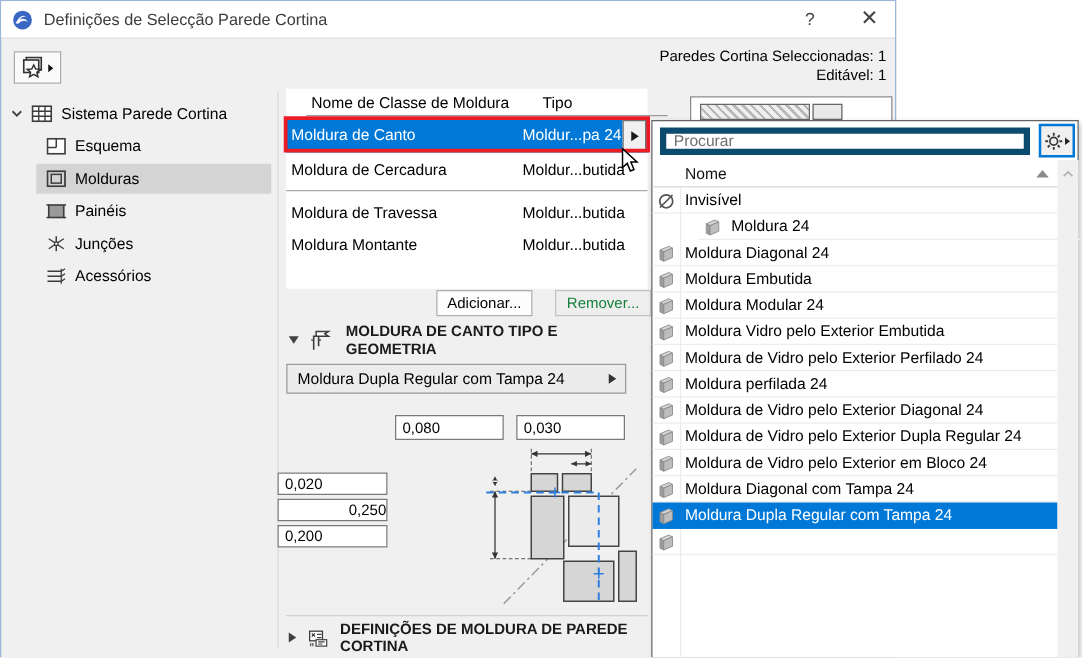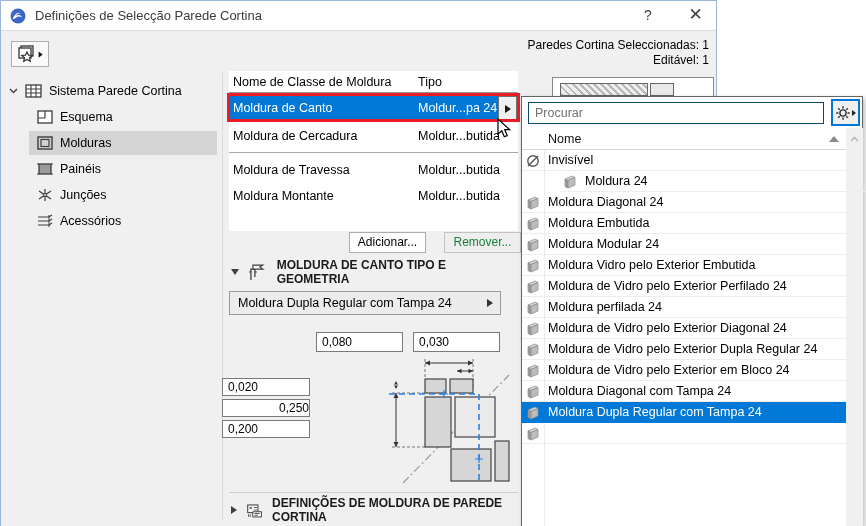--- a/index.html
+++ b/index.html
@@ -28,21 +28,21 @@
 
   
   .tree-row { display:flex; align-items:center; height:24px; font-size:12.5px; gap:7px; }
   #tree-root { left:8px; top:78px; width:208px; }
   .tree-child { left:28px; width:188px; padding-left:8px; }
   .tree-child.sel { background:#d4d4d4; }
   #vsep { left:221px; top:72px; width:1px; height:446px; background:#d9d9d9; }
 
   
   #classes-table { left:228px; top:70px; width:289px; height:160px; background:#fff; }
-  #classes-table .hdr { position:absolute; left:0; top:0; width:289px; height:22px; border-bottom:1px solid #9a9a9a; font-size:12.5px; }
+  #classes-table .hdr { position:absolute; left:16px; top:0; width:289px; height:22px; border-bottom:1px solid #9a9a9a; font-size:12.5px; }
   .col-name { position:absolute; left:4px; top:0; line-height:22px; }
   .col-type { position:absolute; left:189px; top:0; line-height:22px; }
   .t-row { position:absolute; left:0; width:289px; height:26px; font-size:12.5px; }
   .t-row .cell-name { position:absolute; left:4px; line-height:26px; }
   .t-row .cell-type { position:absolute; left:189px; line-height:26px; }
   .t-row.sel { background:#0078d7; color:#fff; height:27px; }
   #flyout-btn { position:absolute; left:269px; top:1px; width:19px; height:25px; background:#f0f0f0; border:1px solid #707070;
                 display:flex; align-items:center; justify-content:center; }
   .tri-right { width:0; height:0; border-top:4px solid transparent; border-bottom:4px solid transparent; border-left:6px solid #1a1a1a; }
   .tri-down  { width:0; height:0; border-left:4px solid transparent; border-right:4px solid transparent; border-top:6px solid #404040; }
@@ -69,21 +69,21 @@
   #f-top1 { left:315px; top:331px; width:87px; height:20px; }
   #f-top2 { left:412px; top:331px; width:87px; height:20px; }
   #f-l1 { left:221px; top:377px; width:88px; height:18px; }
   #f-l2 { left:221px; top:398px; width:88px; height:18px;text-align:right; }
   #f-l3 { left:221px; top:419px; width:88px; height:18px; }
   #diagram { left:382px; top:352px; }
 
   
   #popup { left:521px; top:96px; width:342px; height:431px; background:#fff; border:1px solid #646464; z-index:40;
            box-shadow:2px 2px 5px rgba(0,0,0,.25); }
-  #search-input { position:absolute; left:6px; top:5px; width:296px; height:22px; border:1px solid #0c4a6e; padding-left:6px;
+  #search-input { position:absolute; left:6px; top:5px; width:296px; height:22px; border:5px solid #0c4a6e; padding-left:6px;
                   font-size:12.5px; font-family:"Liberation Sans",sans-serif; }
   #search-input::placeholder { color:#707070; opacity:1; }
   #gear-btn { position:absolute; left:309px; top:2px; width:29px; height:27px; border:2px solid #0078d7; background:#f0f0f0;
               display:flex; align-items:center; justify-content:center; gap:1px; }
   #list-hdr { position:absolute; left:0; top:31px; width:324px; height:22px; border-bottom:1px solid #d9d9d9; font-size:12.5px; }
   #list-hdr .nm { position:absolute; left:26px; line-height:22px; color:#111; }
   #list-hdr .tri-up-sm { position:absolute; right:7px; top:8px; }
   #icon-col-sep { position:absolute; left:22px; top:53px; width:1px; height:377px; background:#ececec; }
   .p-row { position:absolute; left:0; width:324px; height:21px; border-bottom:1px solid #ededed; font-size:12.5px; }
   .p-row .p-icon { position:absolute; left:3px; top:3px; width:16px; height:16px; }

